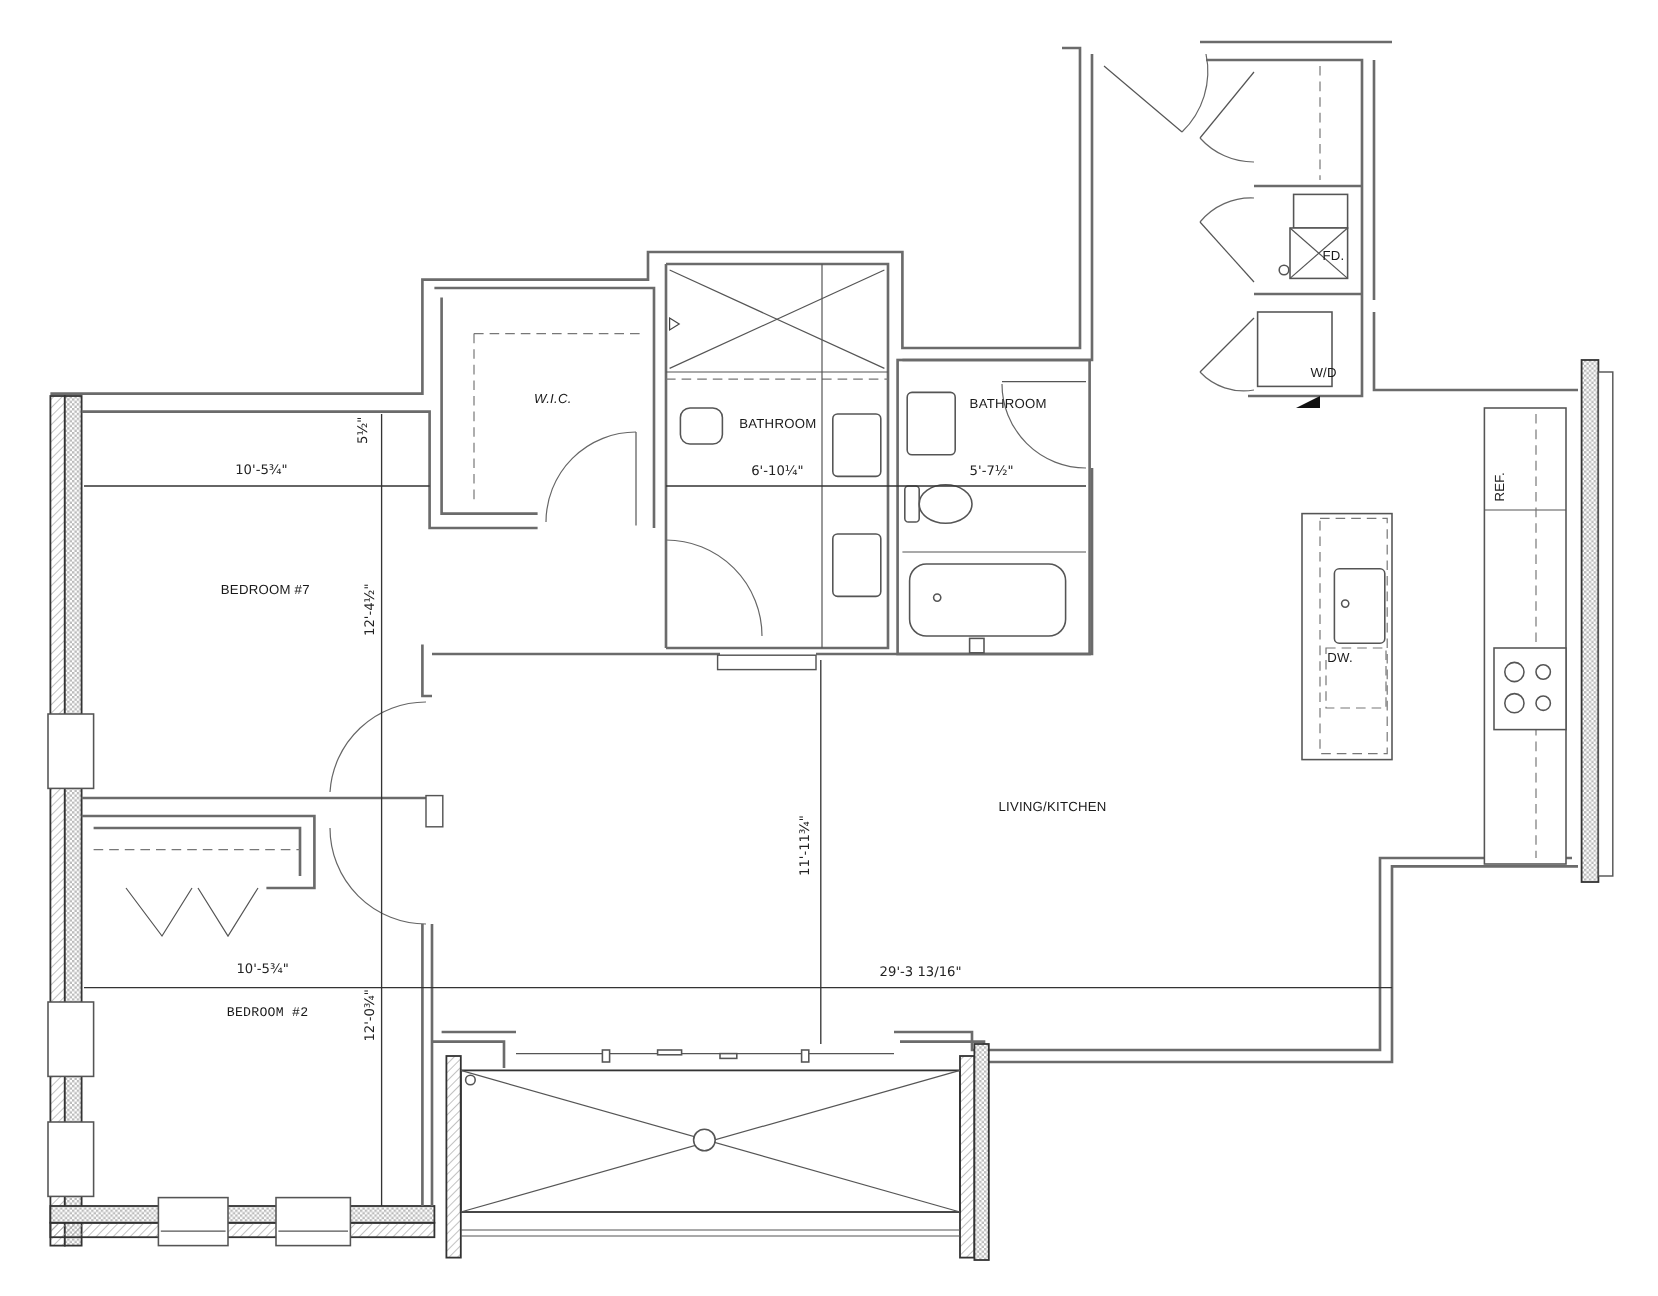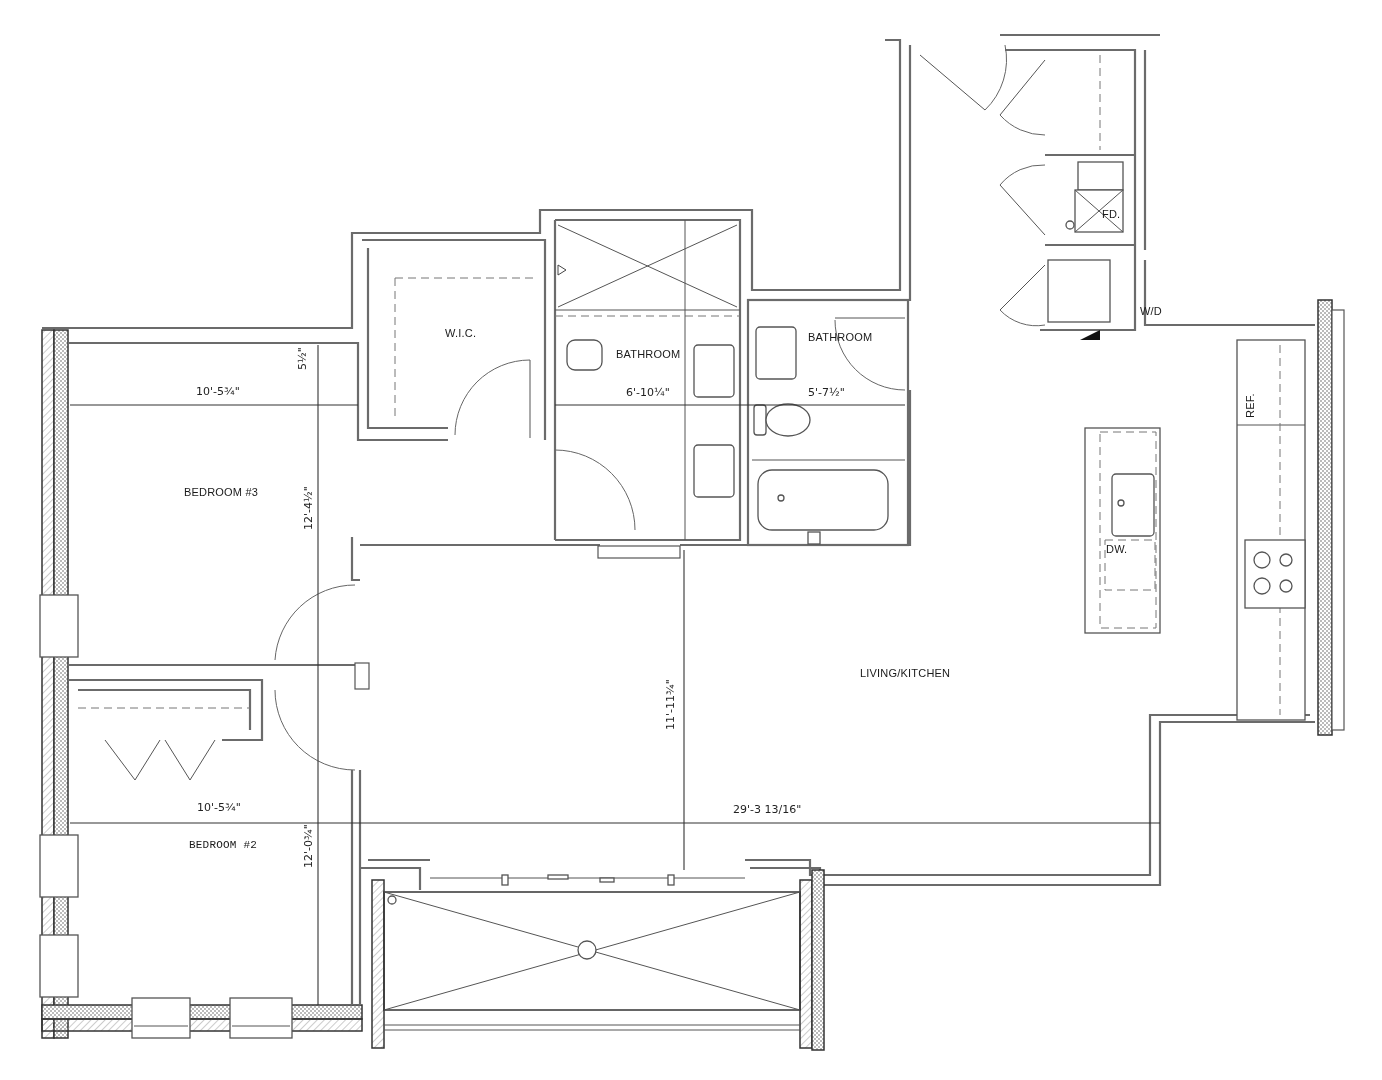--- a/index.html
+++ b/index.html
@@ -188,29 +188,29 @@
 
   <g>
     <line class="dim" x1="70" y1="405" x2="358" y2="405"></line>
     <line class="dim" x1="555" y1="405" x2="905" y2="405"></line>
     <line class="dim" x1="318" y1="345" x2="318" y2="1005"></line>
     <line class="dim" x1="70" y1="823" x2="1160" y2="823"></line>
     <line class="dim" x1="684" y1="550" x2="684" y2="870"></line>
   </g>
 </svg>
 
-<div class="lbl" style="left:184px; top:486px;">BEDROOM #3</div>
+<div class="lbl" style="left:184px; top:486px;">BEDROOM #7</div>
 <div class="lbl" style="left:189px; top:839px;font-family:Liberation Mono, monospace;">BEDROOM #2</div>
-<div class="lbl" style="left:445px; top:327px;">W.I.C.</div>
+<div class="lbl" style="left:445px; top:327px;font-style:italic;">W.I.C.</div>
 <div class="lbl" style="left:616px; top:348px;">BATHROOM</div>
 <div class="lbl" style="left:808px; top:331px;">BATHROOM</div>
-<div class="lbl" style="left:832px; top:667px;margin-left:28px;">LIVING/KITCHEN</div>
+<div class="lbl" style="left:832px; top:667px;">LIVING/KITCHEN</div>
 
 <div class="lbl" style="left:1073px; top:208px;margin-left:29px;">FD.</div>
-<div class="lbl" style="left:1140px; top:305px;">W/D</div>
+<div class="lbl" style="left:1092px; top:305px;">W/D</div>
 <div class="lbl vert" style="left:1244px; top:418px;">REF.</div>
 <div class="lbl" style="left:1106px; top:543px;text-align:center;">DW.</div>
 
 <div class="dimtxt" style="left:196px; top:385px;">10'-5¾"</div>
 <div class="dimtxt vert" style="left:296px; top:370px;">5½"</div>
 <div class="dimtxt vert" style="left:302px; top:530px;">12'-4½"</div>
 <div class="dimtxt" style="left:626px; top:386px;">6'-10¼"</div>
 <div class="dimtxt" style="left:808px; top:386px;">5'-7½"</div>
 <div class="dimtxt vert" style="left:664px; top:730px;">11'-11¾"</div>
 <div class="dimtxt" style="left:197px; top:801px;">10'-5¾"</div>

